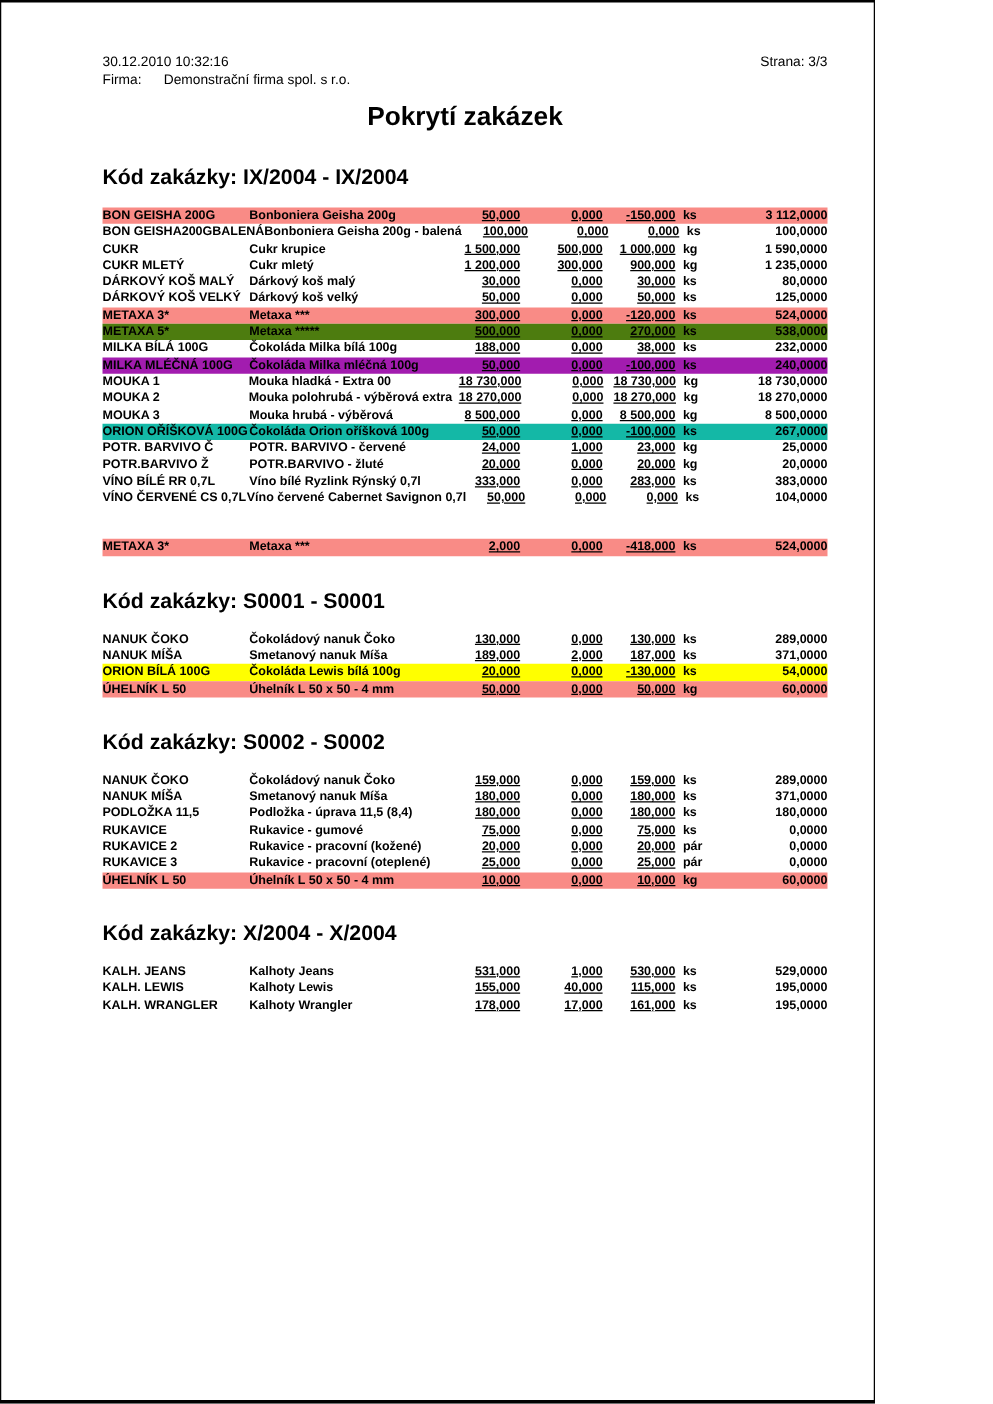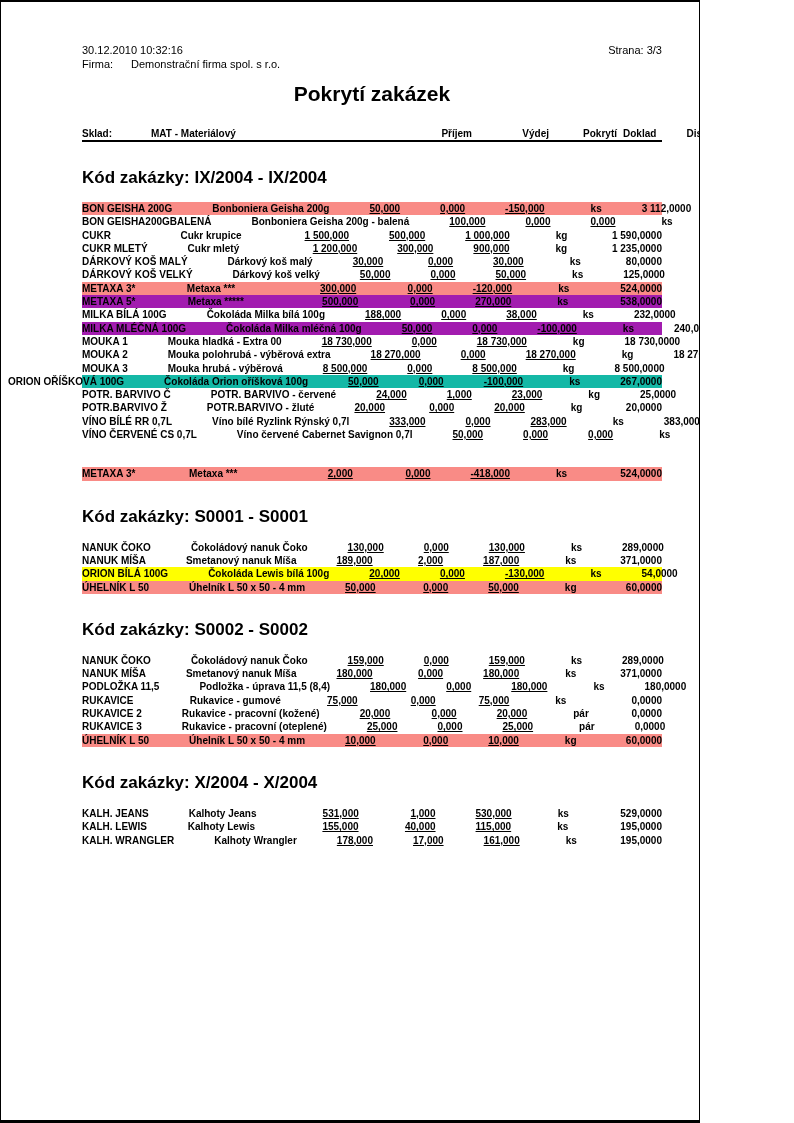--- a/index.html
+++ b/index.html
@@ -62,21 +62,20 @@
   }
 
   
   .row {
     display:flex;
     font-size:10px;
     font-weight:bold;
     line-height:13.3px;
     height:13.3px;
     white-space:nowrap;
-    gap:40px;
   }
   .c { display:block; overflow:visible; }
   .c.code    { width:137px; }
   .c.name    { width:197px; }
   .c.prijem  { width:56px;  text-align:right; }
   .c.vydej   { width:77px;  text-align:right; }
   .c.pokryti { width:68px;  text-align:right; }
   .c.unit    { width:44px;  padding-left:6px; }
   .c.disp    { width:97px;  text-align:right; }
   .u { text-decoration:underline; }
@@ -92,29 +91,20 @@
         <div class="datetime">30.12.2010  10:32:16</div>
         <div class="firma-line">
           <span class="firma-label">Firma:</span><span>Demonstrační firma spol. s r.o.</span>
         </div>
       </div>
       <div class="page-num">Strana: 3/3</div>
     </div>
 
     <div class="title">Pokrytí zakázek</div>
 
-    <div class="cols-header">
-      <span class="h-sklad">Sklad:</span>
-      <span class="h-mat">MAT - Materiálový</span>
-      <span class="h-prijem">Příjem</span>
-      <span class="h-vydej">Výdej</span>
-      <span class="h-pokryti">Pokrytí</span>
-      <span class="h-doklad">Doklad</span>
-      <span class="h-disp">Disp. + Zadáno</span>
-    </div>
 
     <div>
   <section class="section">
     <h2 class="section-title">Kód zakázky: IX/2004 - IX/2004</h2>
     <div class="rows">
   <div class="row" style="background: rgb(249, 139, 134);">
     <span class="c code">BON GEISHA 200G</span>
     <span class="c name">Bonboniera Geisha 200g</span>
     <span class="c prijem"><span class="u">50,000</span></span>
     <span class="c vydej"><span class="u">0,000</span></span>
@@ -176,21 +166,21 @@
   <div class="row" style="background: rgb(249, 139, 134);">
     <span class="c code">METAXA 3*</span>
     <span class="c name">Metaxa ***</span>
     <span class="c prijem"><span class="u">300,000</span></span>
     <span class="c vydej"><span class="u">0,000</span></span>
     <span class="c pokryti"><span class="u">-120,000</span></span>
     <span class="c unit">ks</span>
     <span class="c disp">524,0000</span>
   </div>
 
-  <div class="row" style="background: #a21caf;">
+  <div class="row" style="background: #4d7c0f;">
     <span class="c code">METAXA 5*</span>
     <span class="c name">Metaxa *****</span>
     <span class="c prijem"><span class="u">500,000</span></span>
     <span class="c vydej"><span class="u">0,000</span></span>
     <span class="c pokryti"><span class="u">270,000</span></span>
     <span class="c unit">ks</span>
     <span class="c disp">538,0000</span>
   </div>
 
   <div class="row">

